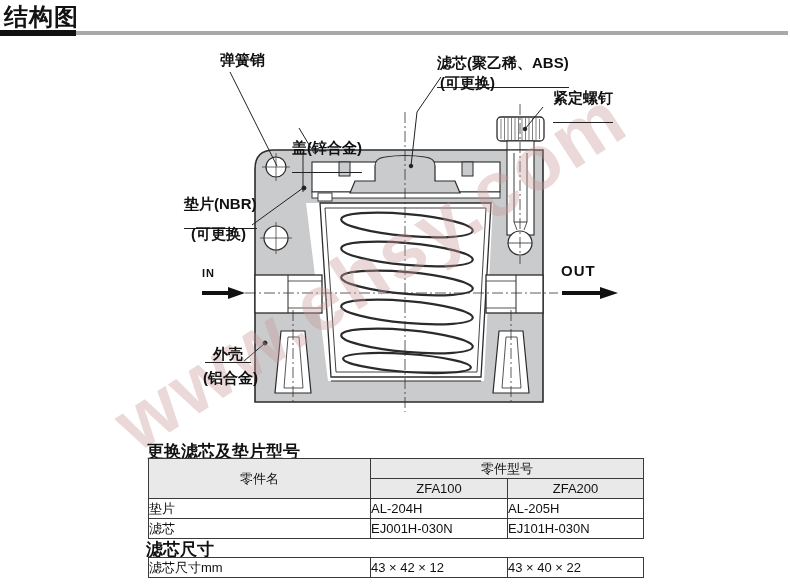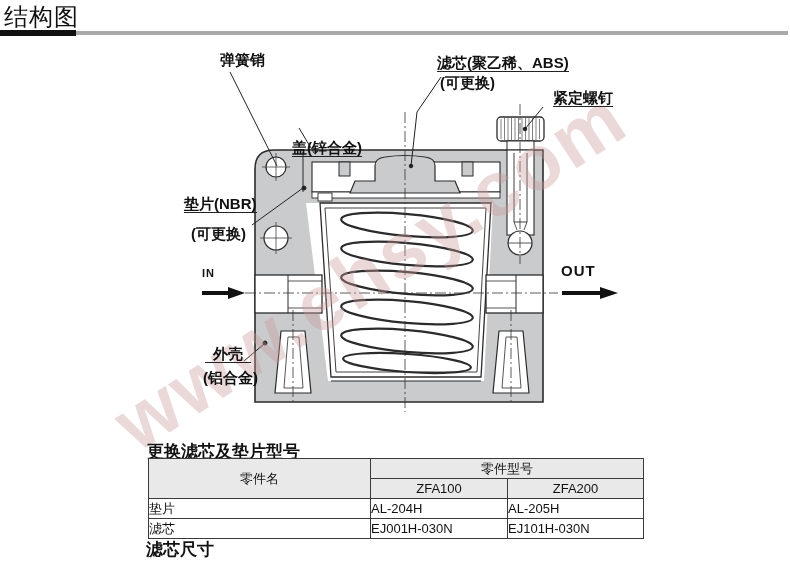--- a/index.html
+++ b/index.html
@@ -1,25 +1,25 @@
 <!DOCTYPE html>
 <html><head>
 <meta charset="utf-8">
 <style>
   html,body{margin:0;padding:0;background:#fff;}
   #page{position:relative;width:790px;height:585px;background:#fff;overflow:hidden;
         font-family:"Liberation Sans","DejaVu Sans",sans-serif;color:#111;}
   
-  .page-title{position:absolute;left:4px;top:1px;font-size:24px;font-weight:normal;letter-spacing:1px;text-align:center;}
+  .page-title{position:absolute;left:4px;top:1px;font-size:24px;font-weight:bold;letter-spacing:1px;text-align:center;}
   .bar-black{position:absolute;left:0;top:30px;width:76px;height:6px;background:#111;}
   .bar-gray{position:absolute;left:76px;top:31px;width:712px;height:4px;background:#a9a9a9;}
   
   #draw{position:absolute;left:0;top:0;width:790px;height:585px;}
   .dlabel{position:absolute;font-size:15px;font-weight:600;white-space:nowrap;line-height:15px;}
-  .ul{border-bottom:1.2px solid #222;padding-bottom:1px;}
+  .ul{border-bottom:1.2px solid #222;padding-bottom:17px;}
   .lbl-spring-pin{left:220px;top:52px;}
   .lbl-cover{left:292px;top:110px;margin-top:30px;}
   .lbl-filter{left:437px;top:55px;}
   .lbl-filter-note{left:440px;top:75px;}
   .lbl-set-screw{left:553px;top:90px;}
   .lbl-gasket{left:184px;top:196px;}
   .lbl-gasket-note{left:191px;top:226px;}
   .lbl-housing{left:205px;top:346px;padding:0 8px 1px 8px;}
   .lbl-housing-note{left:203px;top:370px;}
   .lbl-in{left:202px;top:266px;font-size:11px;font-weight:bold;letter-spacing:1px;}
@@ -206,14 +206,28 @@
     </tr>
     <tr>
       <td class="bold">滤芯</td>
       <td>EJ001H-030N</td>
       <td>EJ101H-030N</td>
     </tr>
   </tbody>
     </table>
 
   <div class="size-title">滤芯尺寸</div>
+  <table class="tbl t-size">
+    <colgroup>
+        <col class="c1">
+        <col class="c2">
+        <col class="c3">
+      </colgroup>
+    <tbody>
+        <tr>
+      <td class="bold">滤芯尺寸mm</td>
+      <td>43 × 42 × 12</td>
+      <td>43 × 40 × 22</td>
+    </tr>
+  </tbody>
+    </table>
 
 </div>
 
 </body></html>

